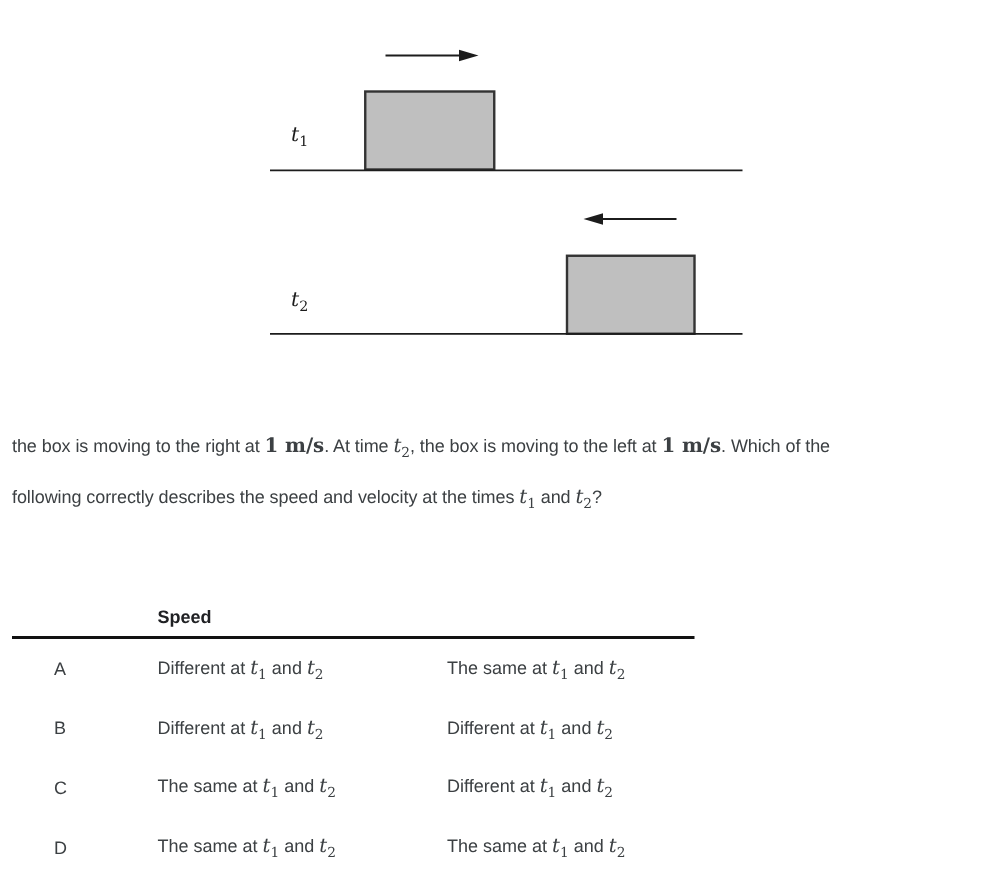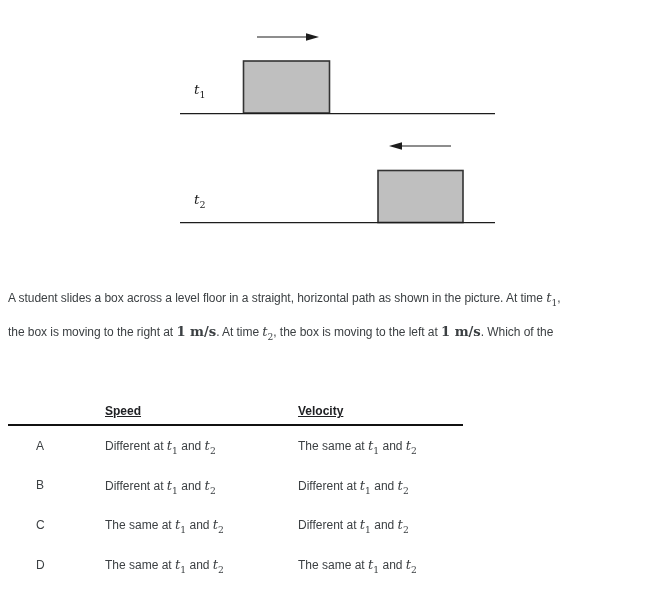--- a/index.html
+++ b/index.html
@@ -24,21 +24,21 @@
   .mvar{font-family:"DejaVu Serif",serif;font-style:italic;font-size:1.09em;}
   .mvar sub{font-style:normal;font-size:0.7em;line-height:0;}
   .mbold{font-family:"DejaVu Serif",serif;font-weight:bold;font-size:1.1em;text-align:right;}
   
   .answers{position:absolute;top:392px;left:8px;width:455px;}
   .thead{
     display:grid;grid-template-columns:97px 193px 165px;align-items:end;
     height:26px;padding-bottom:6px;box-sizing:content-box;
     border-bottom:2px solid var(--rule);
   }
-  .th{font-weight:bold;color:var(--heading);text-decoration:underline;}
+  .th{font-weight:bold;color:var(--heading);}
   .trow{display:grid;grid-template-columns:97px 193px 165px;height:39.6px;align-items:center;cursor:default;}
   .opt{padding-left:28px;}
 </style>
 </head>
 <body>
 
 <svg class="diagram" width="667" height="245" viewBox="0 0 667 245">
   <g>
     <line class="dline" x1="257" y1="37" x2="309" y2="37"></line>
     <polygon class="dhead" points="319,37 306,33.2 306,40.8"></polygon>
@@ -49,29 +49,28 @@
   <g>
     <line class="dline" x1="399" y1="146" x2="451" y2="146"></line>
     <polygon class="dhead" points="389,146 402,142.2 402,149.8"></polygon>
     <rect class="dbox" x="378" y="170.5" width="85" height="52"></rect>
     <line class="dline" x1="180" y1="222.6" x2="495" y2="222.6"></line>
     <text class="dlabel" x="194" y="204"><tspan>t</tspan><tspan dy="3.5" font-size="9.5" font-style="normal">2</tspan></text>
   </g>
 </svg>
 
 <div class="question">
-  <div class="qline">A student slides a box across a level floor in a straight, horizontal path as shown in the picture. At time <span class="mvar">t<sub>1</sub></span>,</div>
   <div class="qline">the box is moving to the right at <span class="mbold">1 m/s</span>. At time <span class="mvar">t<sub>2</sub></span>, the box is moving to the left at <span class="mbold">1 m/s</span>. Which of the</div>
+  <div class="qline">following correctly describes the speed and velocity at the times <span class="mvar">t<sub>1</sub></span> and <span class="mvar">t<sub>2</sub></span>?</div>
 </div>
 
 <div class="answers">
   <div class="thead">
     <div class="opt"></div>
     <div class="th">Speed</div>
-    <div class="th">Velocity</div>
   </div>
 
   <div class="trow">
     <div class="opt">A</div>
     <div>Different at <span class="mvar">t<sub>1</sub></span> and <span class="mvar">t<sub>2</sub></span></div>
     <div>The same at <span class="mvar">t<sub>1</sub></span> and <span class="mvar">t<sub>2</sub></span></div>
   </div>
 
   <div class="trow">
     <div class="opt">B</div>

